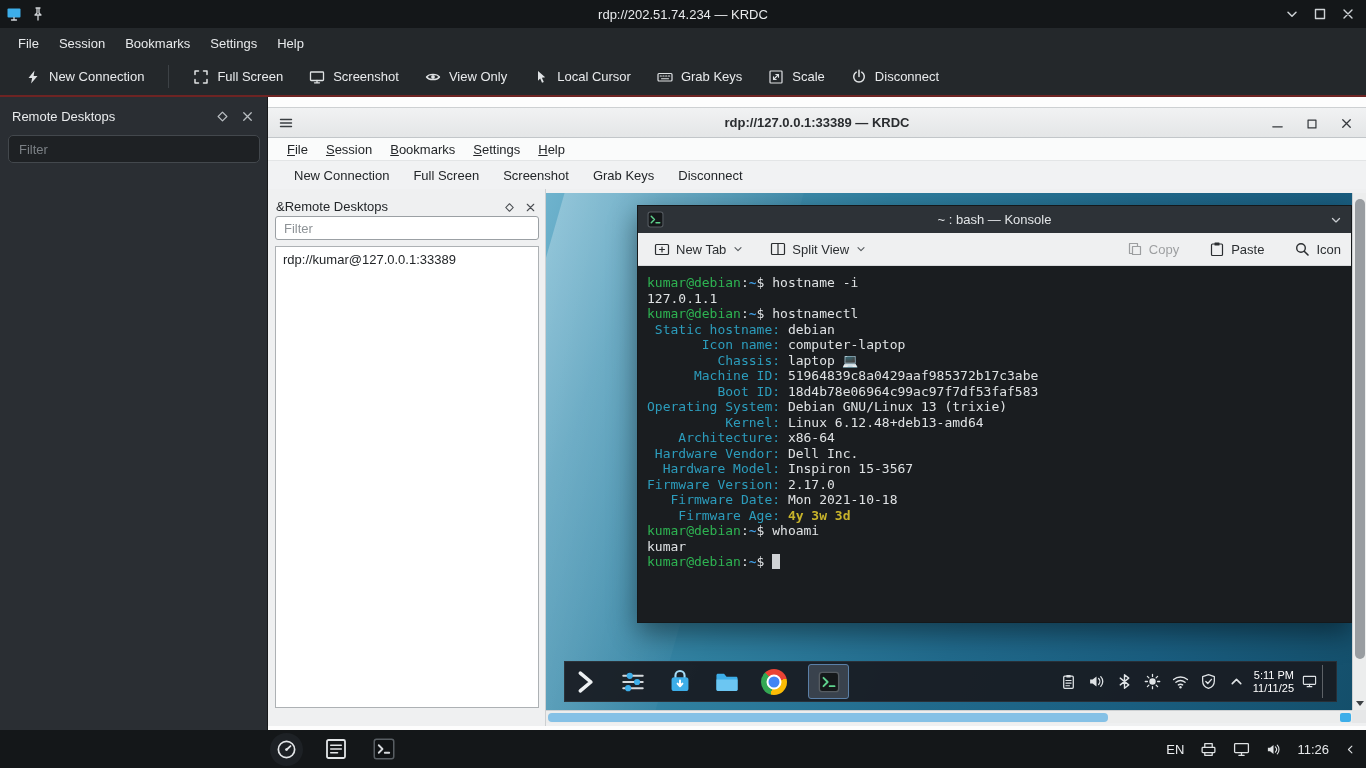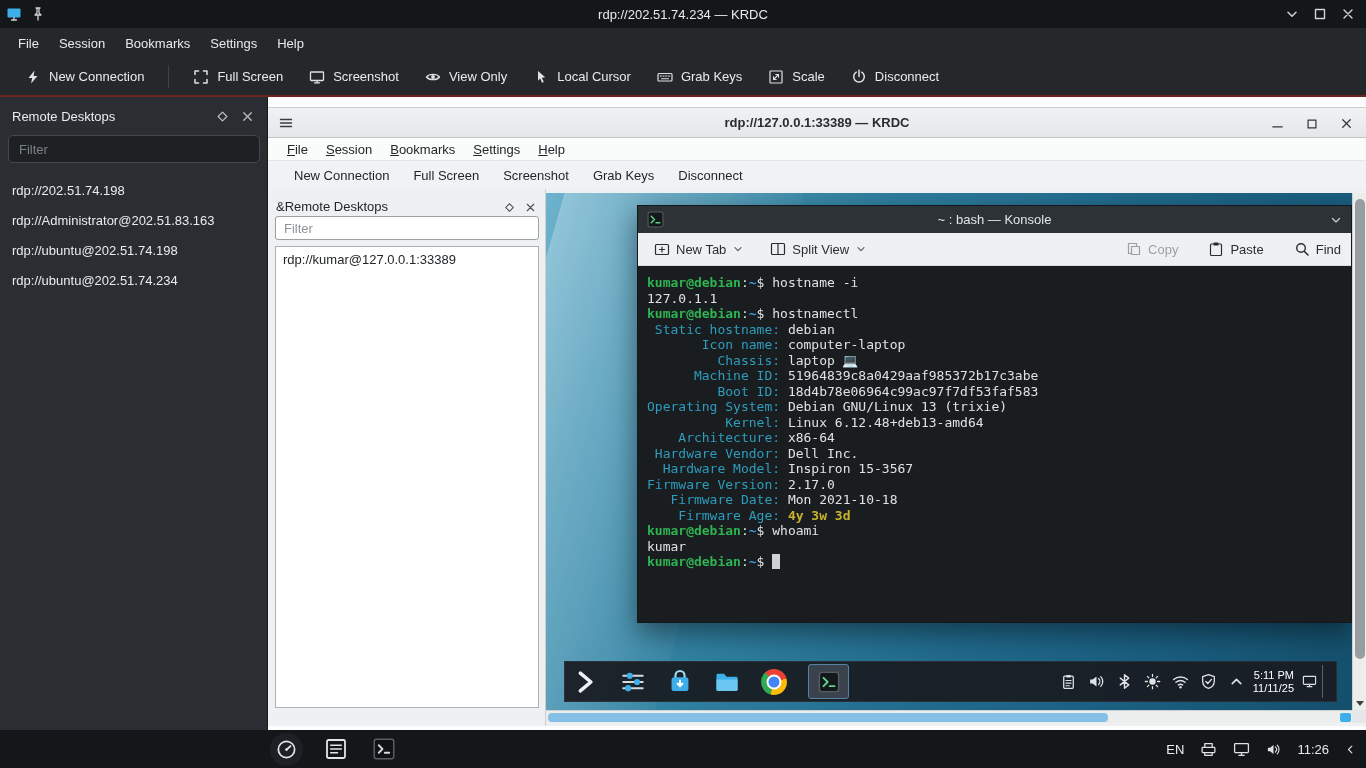--- a/index.html
+++ b/index.html
@@ -70,21 +70,21 @@
   .k-title{position:absolute;left:0;right:0;text-align:center;font-size:13px;color:#e2e5e7;pointer-events:none}
   .k-caret{margin-left:auto;color:#c8ccd0}
   .k-toolbar{height:33px;background:#eff0f1;border-bottom:1px solid #d8dbdd;display:flex;align-items:center;padding:8px 10px;font-size:13px;color:#2b2e31;overflow:hidden}
   .kt-btn{display:flex;align-items:center;gap:6px;padding:4px 6px}
   .kt-caret{color:#55595d}
   .kt-left{display:flex;align-items:center;gap:14px}
   .kt-right{margin-left:auto;display:flex;align-items:center;gap:18px;margin-right:-6px}
   .kt-disabled{opacity:.42}
   .k-term{flex:1;background:#1a1d20;padding:9px 9px;font-family:"DejaVu Sans Mono",monospace;font-size:13px;line-height:15.5px;white-space:pre;overflow:hidden;color:#dfe2e4}
   .tw{color:#dfe2e4}
-  .tg{color:#2eb352;font-weight:bold}
+  .tg{color:#2eb352;font-weight:normal}
   .tb{color:#3f9be0;font-weight:bold}
   .tc{color:#2c9dbd}
   .ty{color:#c7b32b;font-weight:bold}
   .tcur{background:#cfd2d5;color:#1a1d20}
 
   .plasma-panel{position:absolute;left:18px;top:468px;width:773px;height:41px;background:rgba(24,28,34,.94);border:1px solid rgba(255,255,255,.07);display:flex;align-items:center;padding:8px 8px}
   .pp-left{display:flex;align-items:center;gap:21px}
   .pp-ico{color:#e8ebee}
   .tray-ico{color:#dfe3e6}
   .pp-active{width:41px;height:35px;background:#39424d;border:1px solid #5b80a8;border-radius:3px;display:flex;align-items:center;justify-content:center}
@@ -228,26 +228,20 @@
             <rect x="4.7" y="4.7" width="6.6" height="6.6" fill="none" stroke="currentColor" stroke-width="1.3" transform="rotate(45 8 8)"></rect>
           </svg>
         </span>
       <span class="hd-ico" data-icon="close">
           <svg xmlns="http://www.w3.org/2000/svg" viewBox="0 0 16 16" width="15" height="15" fill="none">
             <path d="M4 4l8 8M12 4l-8 8" stroke="currentColor" stroke-width="1.4"></path>
           </svg>
         </span>
     </div>
     <input class="hd-filter" placeholder="Filter" style="">
-    <div class="hd-list">
-        <div class="hd-item">rdp://202.51.74.198</div>
-        <div class="hd-item">rdp://Administrator@202.51.83.163</div>
-        <div class="hd-item">rdp://ubuntu@202.51.74.198</div>
-        <div class="hd-item">rdp://ubuntu@202.51.74.234</div>
-      </div>
   </div>
 
   <div class="host-bottombar">
     <div class="bb-gauge">
         <span data-icon="gauge">
           <svg xmlns="http://www.w3.org/2000/svg" viewBox="0 0 16 16" width="21" height="21" fill="none">
             <circle cx="8" cy="8" r="6.2" fill="none" stroke="currentColor" stroke-width="1.3"></circle>
             <path d="M8 8.2l3-2.8" stroke="currentColor" stroke-width="1.4"></path>
             <circle cx="8" cy="8" r="1" fill="currentColor"></circle>
           </svg>
@@ -430,21 +424,21 @@
               </span>
             <span>Paste</span>
           </div>
           <div class="kt-btn">
             <span data-icon="find">
                 <svg xmlns="http://www.w3.org/2000/svg" viewBox="0 0 16 16" width="16" height="16" fill="none">
                   <circle cx="7" cy="7" r="4.3" fill="none" stroke="currentColor" stroke-width="1.4"></circle>
                   <path d="M10.2 10.2L14 14" stroke="currentColor" stroke-width="1.6"></path>
                 </svg>
               </span>
-            <span>Find</span>
+            <span>Icon</span>
           </div>
         </div>
       </div>
       <div class="k-term"><div class="t-line"><span class="tg">kumar@debian</span><span class="tw">:</span><span class="tb">~</span><span class="tw">$ hostname -i</span></div><div class="t-line"><span class="tw">127.0.1.1</span></div><div class="t-line"><span class="tg">kumar@debian</span><span class="tw">:</span><span class="tb">~</span><span class="tw">$ hostnamectl</span></div><div class="t-line"><span class="tc"> Static hostname:</span><span class="tw"> debian</span></div><div class="t-line"><span class="tc">       Icon name:</span><span class="tw"> computer-laptop</span></div><div class="t-line"><span class="tc">         Chassis:</span><span class="tw"> laptop 💻</span></div><div class="t-line"><span class="tc">      Machine ID:</span><span class="tw"> 51964839c8a0429aaf985372b17c3abe</span></div><div class="t-line"><span class="tc">         Boot ID:</span><span class="tw"> 18d4b78e06964c99ac97f7df53faf583</span></div><div class="t-line"><span class="tc">Operating System:</span><span class="tw"> Debian GNU/Linux 13 (trixie)</span></div><div class="t-line"><span class="tc">          Kernel:</span><span class="tw"> Linux 6.12.48+deb13-amd64</span></div><div class="t-line"><span class="tc">    Architecture:</span><span class="tw"> x86-64</span></div><div class="t-line"><span class="tc"> Hardware Vendor:</span><span class="tw"> Dell Inc.</span></div><div class="t-line"><span class="tc">  Hardware Model:</span><span class="tw"> Inspiron 15-3567</span></div><div class="t-line"><span class="tc">Firmware Version:</span><span class="tw"> 2.17.0</span></div><div class="t-line"><span class="tc">   Firmware Date:</span><span class="tw"> Mon 2021-10-18</span></div><div class="t-line"><span class="tc">    Firmware Age:</span><span class="tw"> </span><span class="ty">4y 3w 3d</span></div><div class="t-line"><span class="tg">kumar@debian</span><span class="tw">:</span><span class="tb">~</span><span class="tw">$ whoami</span></div><div class="t-line"><span class="tw">kumar</span></div><div class="t-line"><span class="tg">kumar@debian</span><span class="tw">:</span><span class="tb">~</span><span class="tw">$ </span><span class="tcur"> </span></div></div>
     </div>
 
     <div class="plasma-panel">
       <div class="pp-left">
           <span class="pp-ico" data-icon="launcher">
             <svg xmlns="http://www.w3.org/2000/svg" viewBox="0 0 16 16" width="26" height="26" fill="none">

